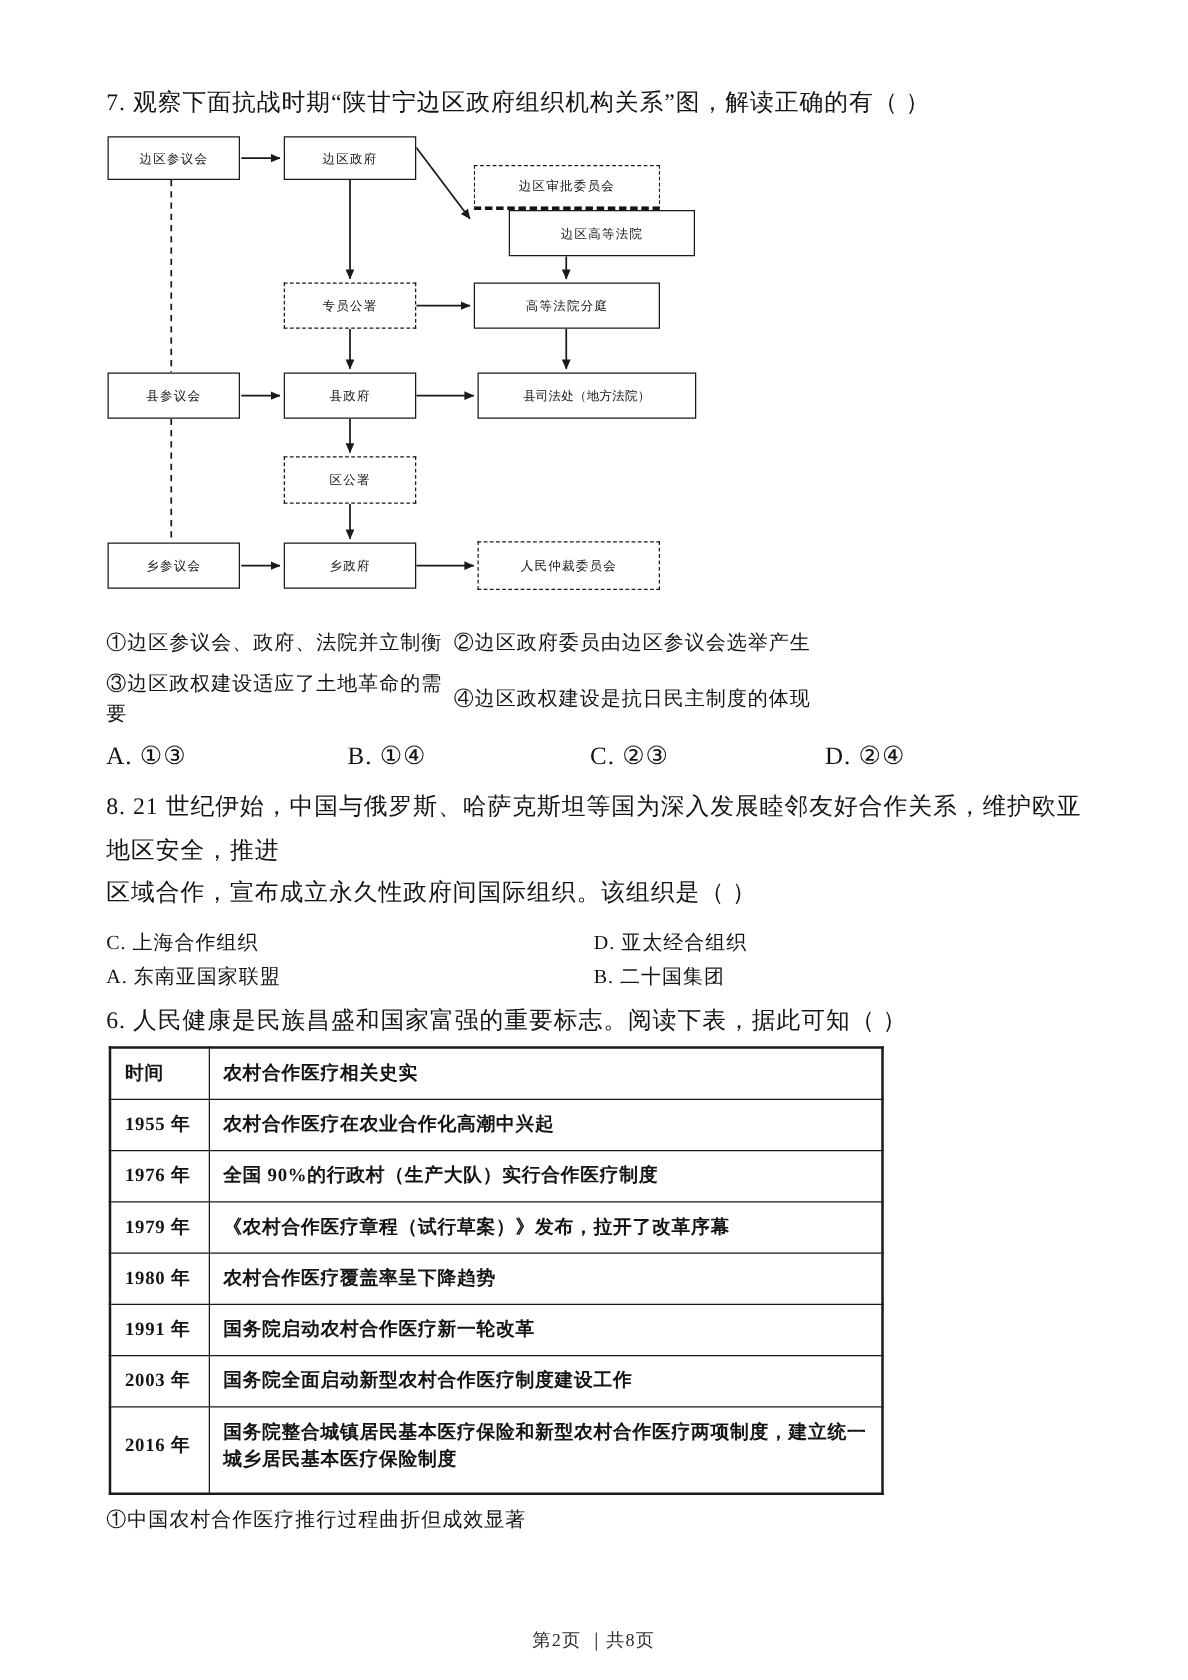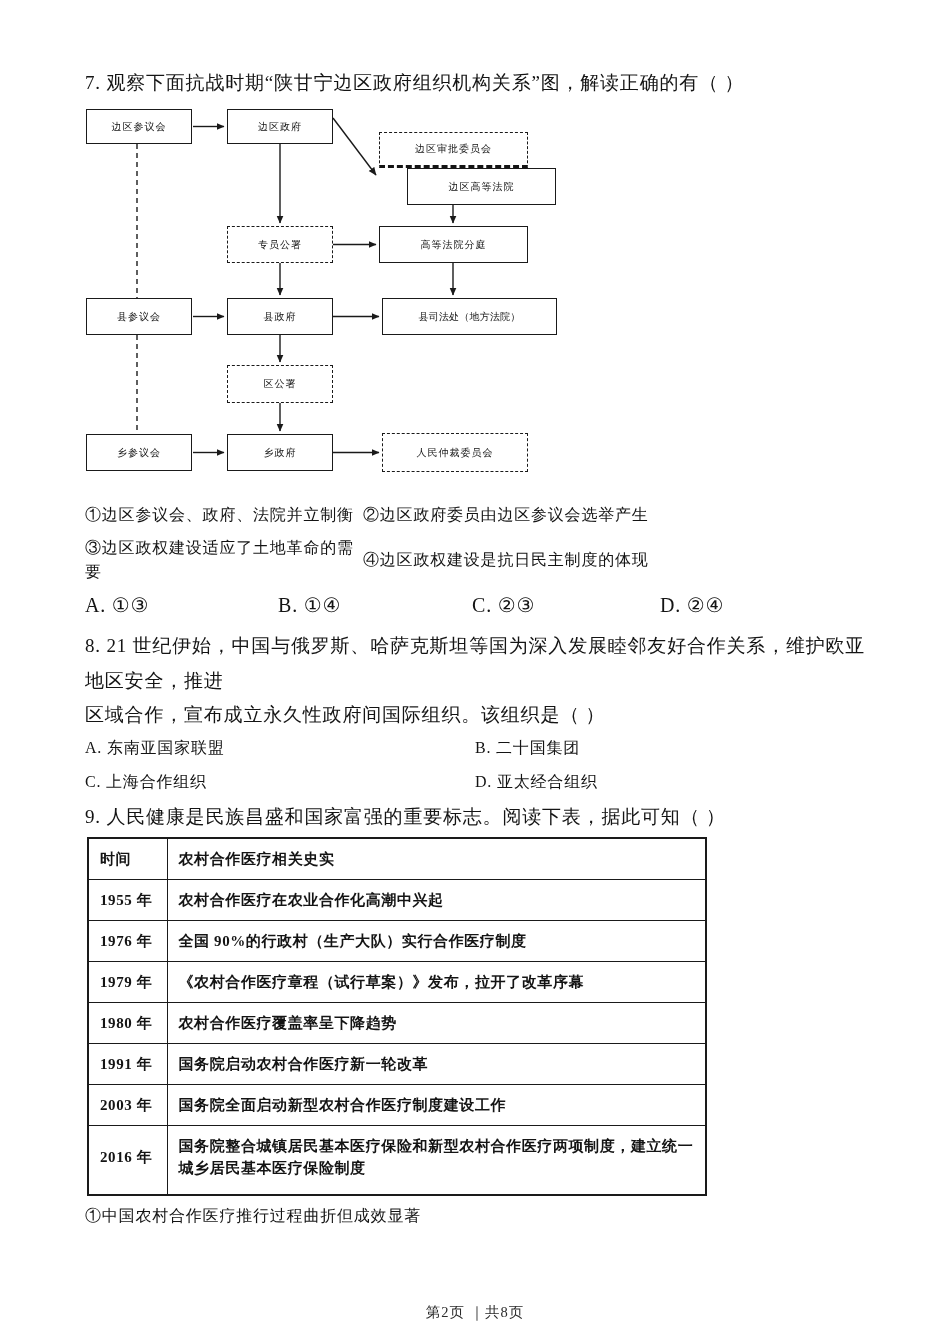--- a/index.html
+++ b/index.html
@@ -148,30 +148,30 @@
     <span class="q7o-a">A. ①③</span>
     <span class="q7o-b">B. ①④</span>
     <span class="q7o-c">C. ②③</span>
     <span class="q7o-d">D. ②④</span>
   </div>
 
   <div class="stem q8-stem">
     <div>8. 21 世纪伊始，中国与俄罗斯、哈萨克斯坦等国为深入发展睦邻友好合作关系，维护欧亚地区安全，推进</div>
     <div>区域合作，宣布成立永久性政府间国际组织。该组织是（    ）</div>
   </div>
+  <div class="q8-opts q8-opts-2">
+    <span class="c1">C. 上海合作组织</span>
+    <span class="c2">D. 亚太经合组织</span>
+  </div>
   <div class="q8-opts q8-opts-1">
     <span class="c1">A. 东南亚国家联盟</span>
     <span class="c2">B. 二十国集团</span>
   </div>
-  <div class="q8-opts q8-opts-2">
-    <span class="c1">C. 上海合作组织</span>
-    <span class="c2">D. 亚太经合组织</span>
-  </div>
-
-  <div class="stem q9-stem">9. 人民健康是民族昌盛和国家富强的重要标志。阅读下表，据此可知（    ）</div>
+
+  <div class="stem q9-stem">6. 人民健康是民族昌盛和国家富强的重要标志。阅读下表，据此可知（    ）</div>
 
   <table class="medtable">
     <colgroup>
         <col class="c-year">
         <col>
       </colgroup>
     <tbody>
       <tr>
         <td>时间</td>
         <td>农村合作医疗相关史实</td>

